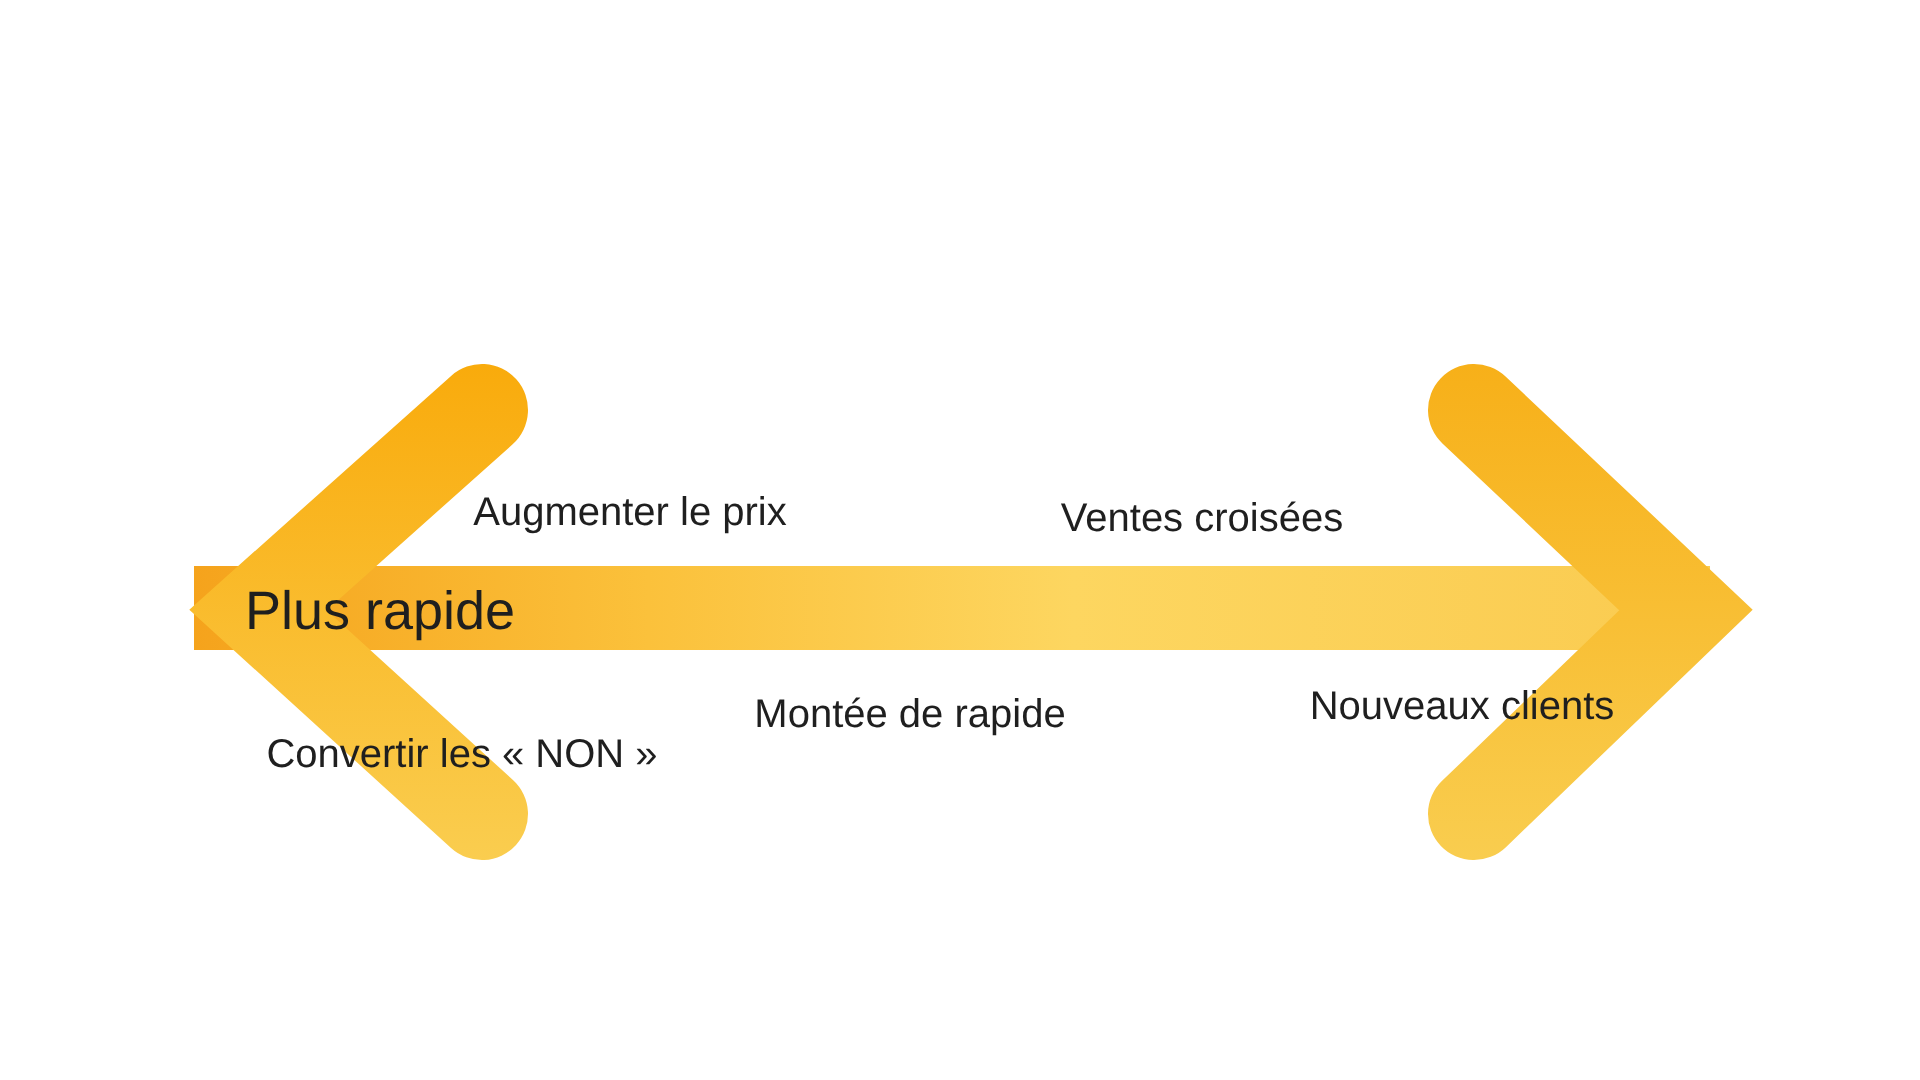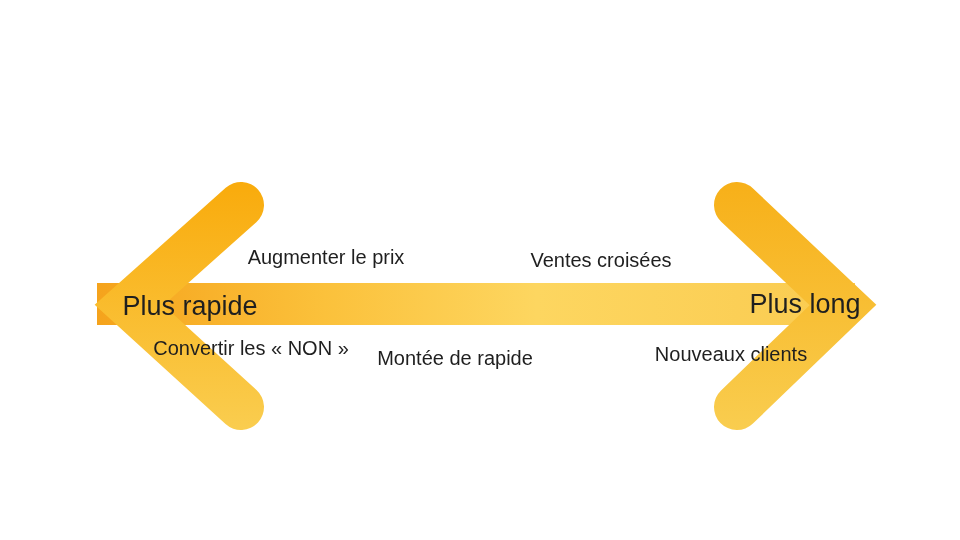--- a/index.html
+++ b/index.html
@@ -31,25 +31,25 @@
   }
   .label {
     position: absolute;
     transform: translate(-50%, -50%);
     color: #1f1f1f;
     white-space: nowrap;
   }
   .label-small { font-size: 20px; }
   .label-axis  { font-size: 27px; }
 
-  .pos-augmenter { left: 326px; top: 257px; }
+  .pos-augmenter { left: 315px; top: 257px; }
   .pos-ventes    { left: 601px; top: 260px; }
   .pos-rapide    { left: 190px; top: 306px; }
   .pos-long      { left: 805px; top: 304px; }
-  .pos-convertir { left: 231px; top: 348px; margin-left: 20px; }
+  .pos-convertir { left: 231px; top: 378px; }
   .pos-montee    { left: 455px; top: 358px; }
   .pos-nouveaux  { left: 708px; top: 354px; margin-left: 23px; }
 </style>
 </head>
 <body>
 
 <div class="slide">
 
 
   <svg class="arrow-svg" width="960" height="540" viewBox="0 0 960 540">
@@ -76,21 +76,20 @@
 
     <polyline points="737,205 843,305 737,407" fill="none" stroke="url(#gradRight)" stroke-width="46" stroke-linecap="round" stroke-linejoin="miter"></polyline>
   </svg>
 
   <div class="label label-small pos-augmenter">Augmenter le prix</div>
 
   <div class="label label-small pos-ventes">Ventes croisées</div>
 
   <div class="label label-axis pos-rapide">Plus rapide</div>
 
-  <div class="label label-axis pos-long">Plus long</div>
 
   <div class="label label-small pos-convertir">Convertir les « NON »</div>
 
   <div class="label label-small pos-montee">Montée de rapide</div>
 
   <div class="label label-small pos-nouveaux">Nouveaux clients</div>
 
 </div>
 
 </body></html>

